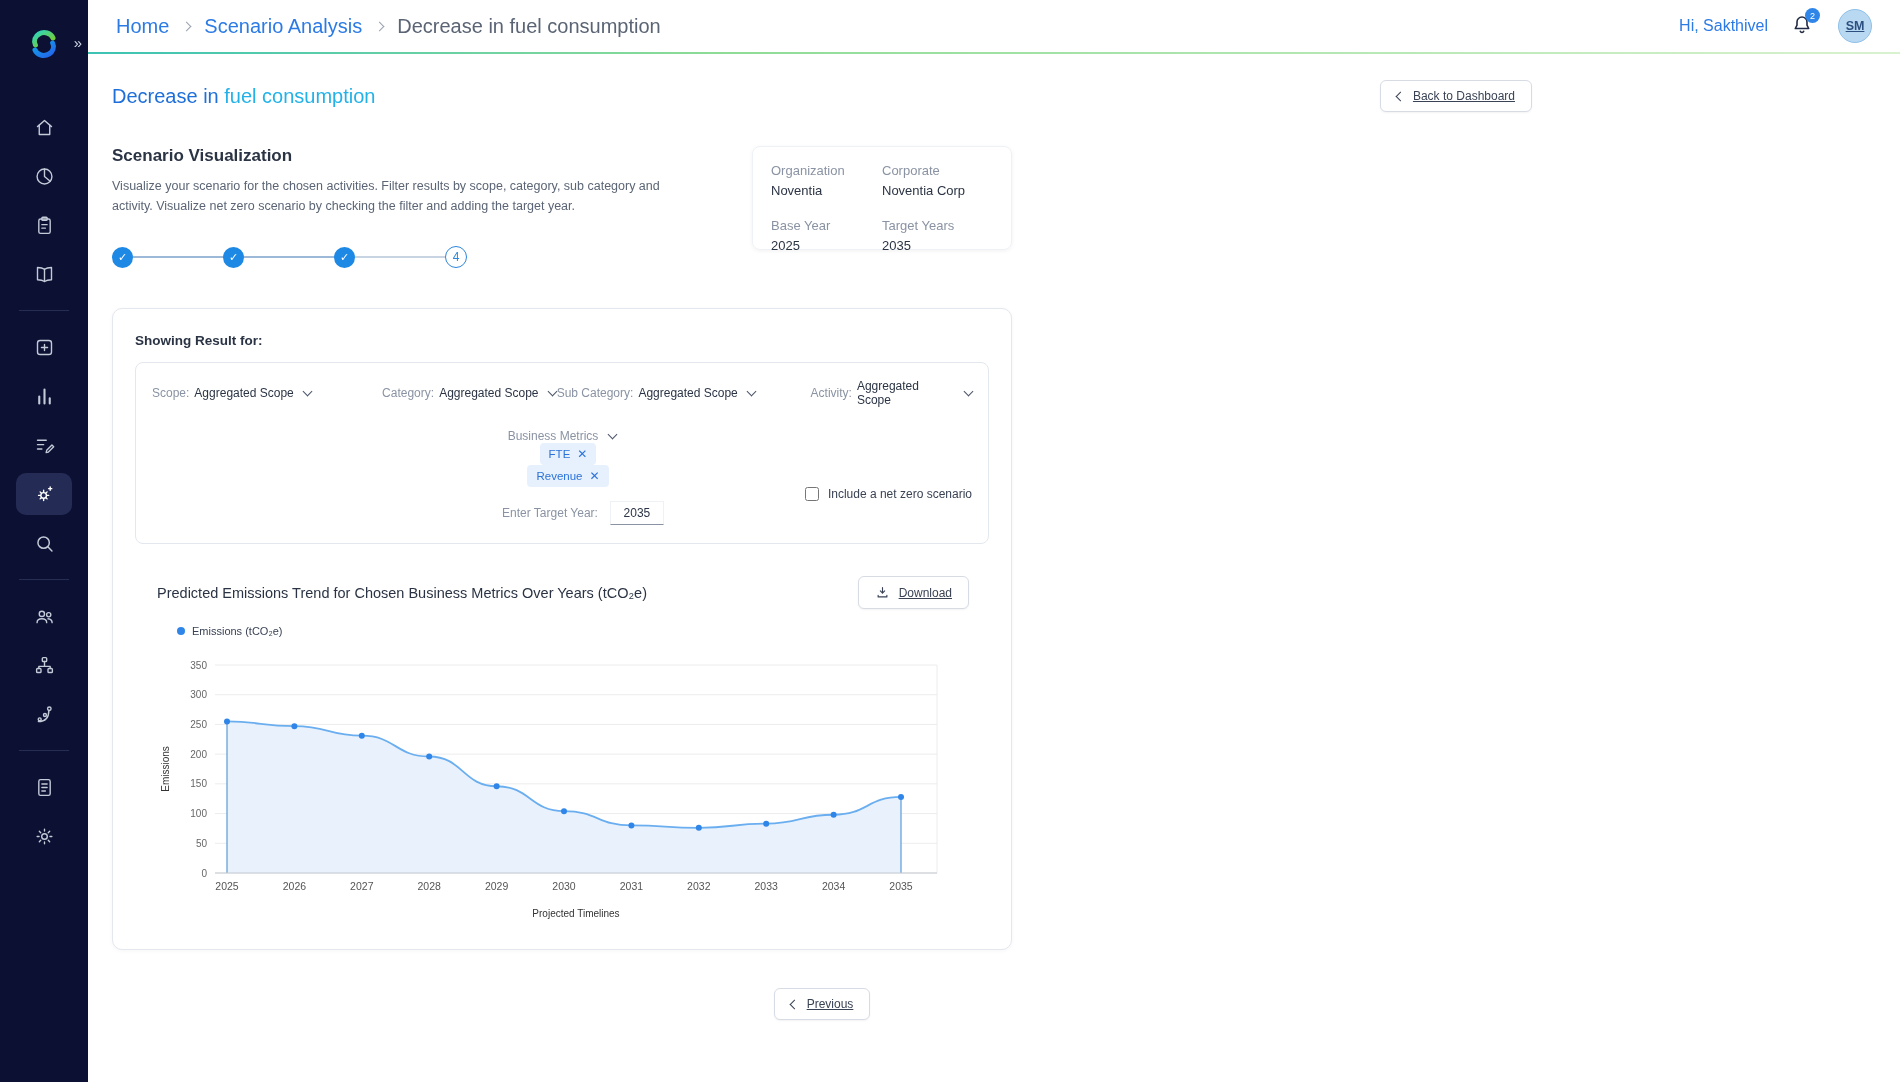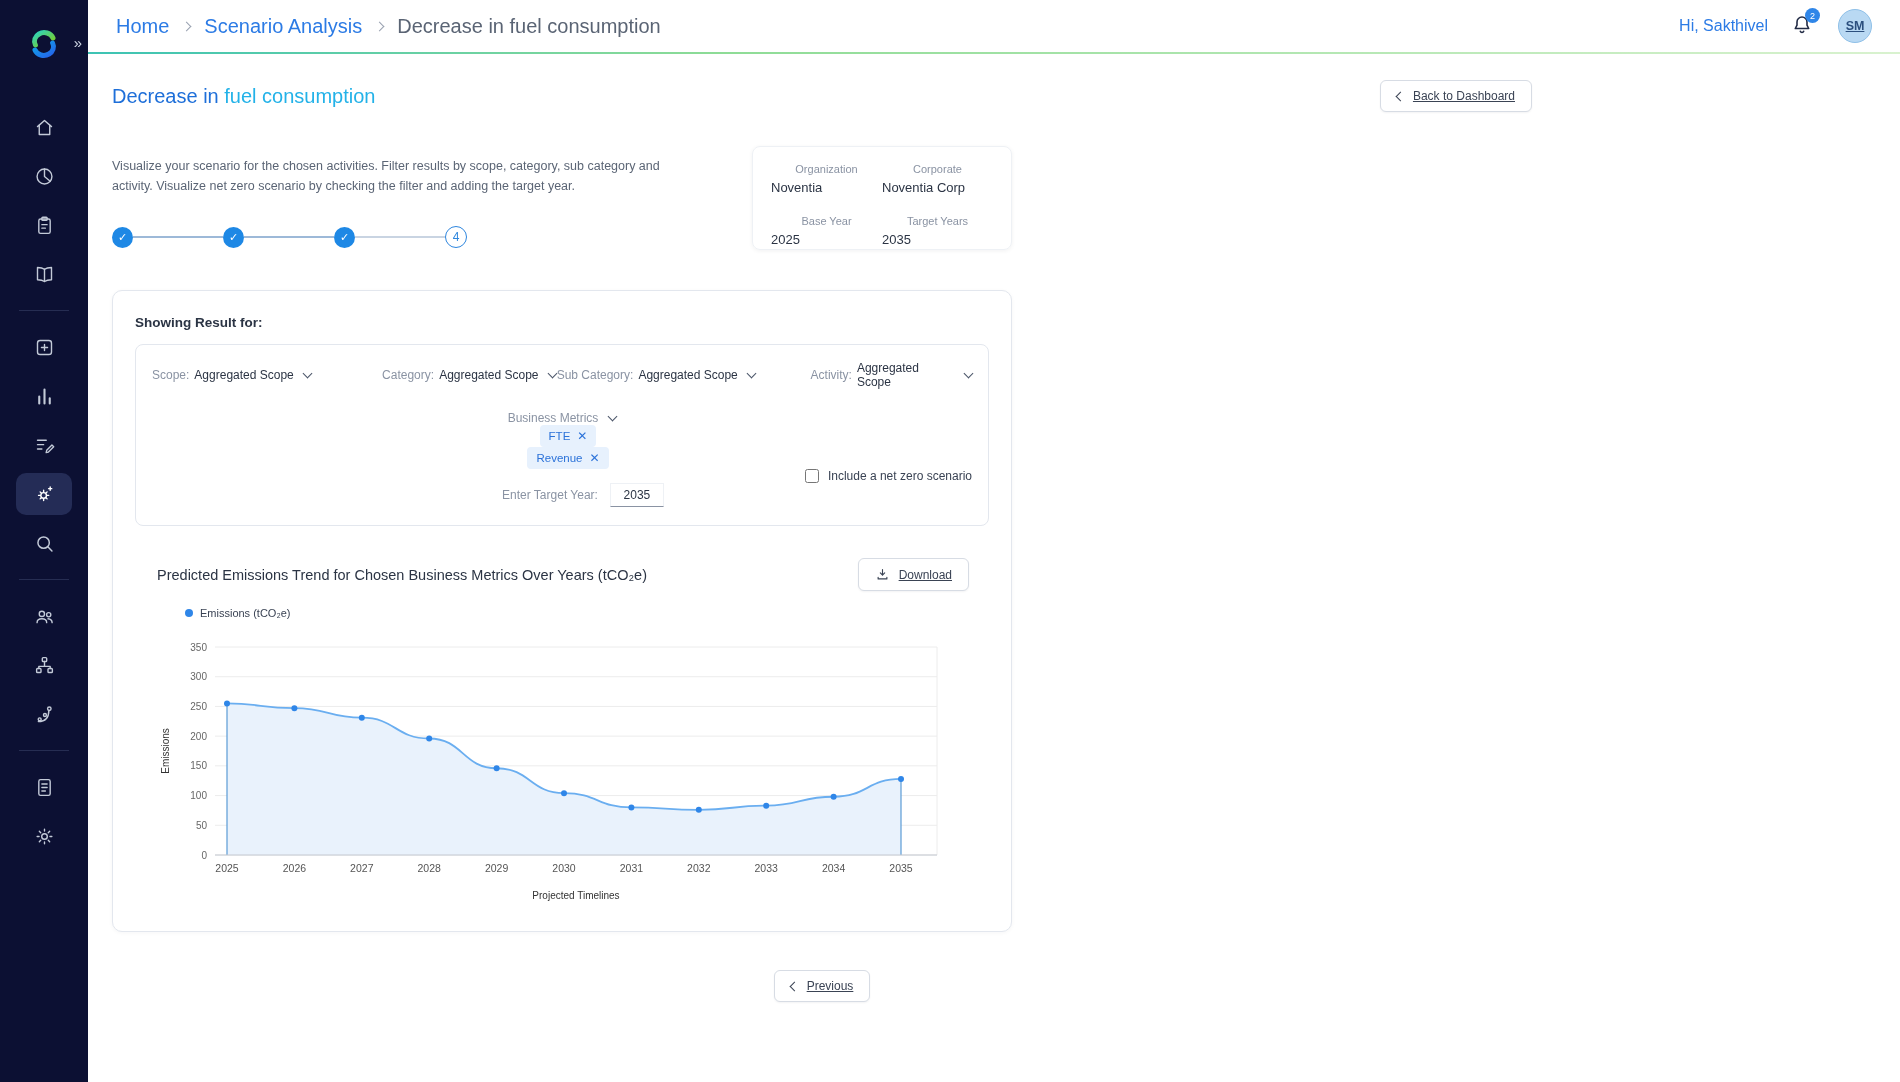--- a/index.html
+++ b/index.html
@@ -57,21 +57,21 @@
   .stepper { display:flex; align-items:center; margin-top:30px; }
   .step-done { width:21px; height:21px; border-radius:50%; background:#1e88e5; color:#fff; font-size:11px;
     display:flex; align-items:center; justify-content:center; flex:0 0 21px; }
   .step-line { width:90px; height:2px; background:#9db9d8; }
   .step-line.pending { background:#c9d4e2; }
   .step-cur { width:22px; height:22px; border-radius:50%; background:#fff; border:1.6px solid #2e86de;
     color:#2e86de; font-size:12px; display:flex; align-items:center; justify-content:center; flex:0 0 22px; }
 
   .info-card { width:260px; border:1px solid #eef1f5; border-radius:8px; box-shadow:0 1px 4px rgba(16,24,40,.06);
     padding:16px 18px; display:grid; grid-template-columns:1fr 1fr; row-gap:20px; height:104px; align-self:flex-start; }
-  .info-label { font-size:11px; color:#8a93a3; margin-bottom:5px;text-align:center; }
+  .info-label { font-size:13px; color:#8a93a3; margin-bottom:5px; }
   .info-value { font-size:13px; color:#2b3444; }
 
   .results-card { width:900px; margin-top:40px; border:1px solid #e3e7ee; border-radius:10px;
     box-shadow:0 1px 4px rgba(16,24,40,.04); padding:24px 22px 26px 22px; background:#fff; }
   .results-heading { font-size:13.5px; font-weight:600; color:#2b3444; }
   .filter-box { margin-top:14px; border:1px solid #e3e7ee; border-radius:8px; padding:16px 16px 18px 16px; }
   .filter-row1 { display:flex; align-items:center; }
   .fitem { display:flex; align-items:center; gap:5px; font-size:12px; cursor:pointer; }
   .fitem .flabel { color:#8a93a3; }
   .fitem .fvalue { color:#2b3444; font-weight:500; }
@@ -85,21 +85,21 @@
   .nz-group { display:flex; align-items:center; gap:9px; margin-left:auto; font-size:12px; color:#3a4354; }
   .nz-check { width:14px; height:14px; accent-color:#2f86e8; cursor:pointer; }
   .ty-group { display:flex; align-items:center; gap:12px; margin-left:42px; }
   .ty-label { font-size:12px; color:#8a93a3; }
   .ty-input { width:54px; font-size:12px; text-align:center; padding:4px 2px; color:#2b3444;
     border:1px solid #eef1f5; border-bottom:1.5px solid #8a93a3; outline:none; font-family:inherit; background:#fff; }
 
   .chart-block { margin-top:32px; padding:0 20px 0 22px; }
   .chart-head { display:flex; align-items:center; justify-content:space-between; }
   .chart-title { font-size:14.5px; font-weight:500; color:#2b3444; }
-  .legend { margin-top:16px; margin-left:28px; display:flex; align-items:center; gap:7px; }
+  .legend { margin-top:16px; margin-left:20px; display:flex; align-items:center; gap:7px; }
   .legend-dot { width:8px; height:8px; border-radius:50%; background:#2f86e8; }
   .legend-label { font-size:11px; color:#3a4354; }
   .chart-svg { margin-top:14px; display:block; }
   .grid { stroke:#ececec; stroke-width:1; }
   .axis { stroke:#c4c9d1; stroke-width:1; }
   .area { fill:#e9f2fc; stroke:none; }
   .line { fill:none; stroke:#6aaef0; stroke-width:1.8; }
   .edge { stroke:#5b9bd5; stroke-width:1.2; }
   .dot { fill:#2f86e8; }
   .ytick { font-size:10px; fill:#666; font-family:"Liberation Sans",sans-serif; }
@@ -267,20 +267,21 @@
             <span class="t-primary">Decrease in </span><span class="t-accent">fuel consumption</span>
           </div>
           <button class="btn">
             <span class="chev-l"></span>
             <span>Back to Dashboard</span>
           </button>
         </div>
 
         <div class="viz-row">
           <div class="viz-left">
+            <div class="sec-title">Scenario Visualization</div>
             <div class="sec-desc">Visualize your scenario for the chosen activities. Filter results by scope, category, sub category and activity. Visualize net zero scenario by checking the filter and adding the target year.</div>
             <div class="stepper">
               <div class="step-done">
                   <span>✓</span>
                 </div>
               <div class="step-line"></div>
               <div class="step-done">
                   <span>✓</span>
                 </div>
               <div class="step-line"></div>

